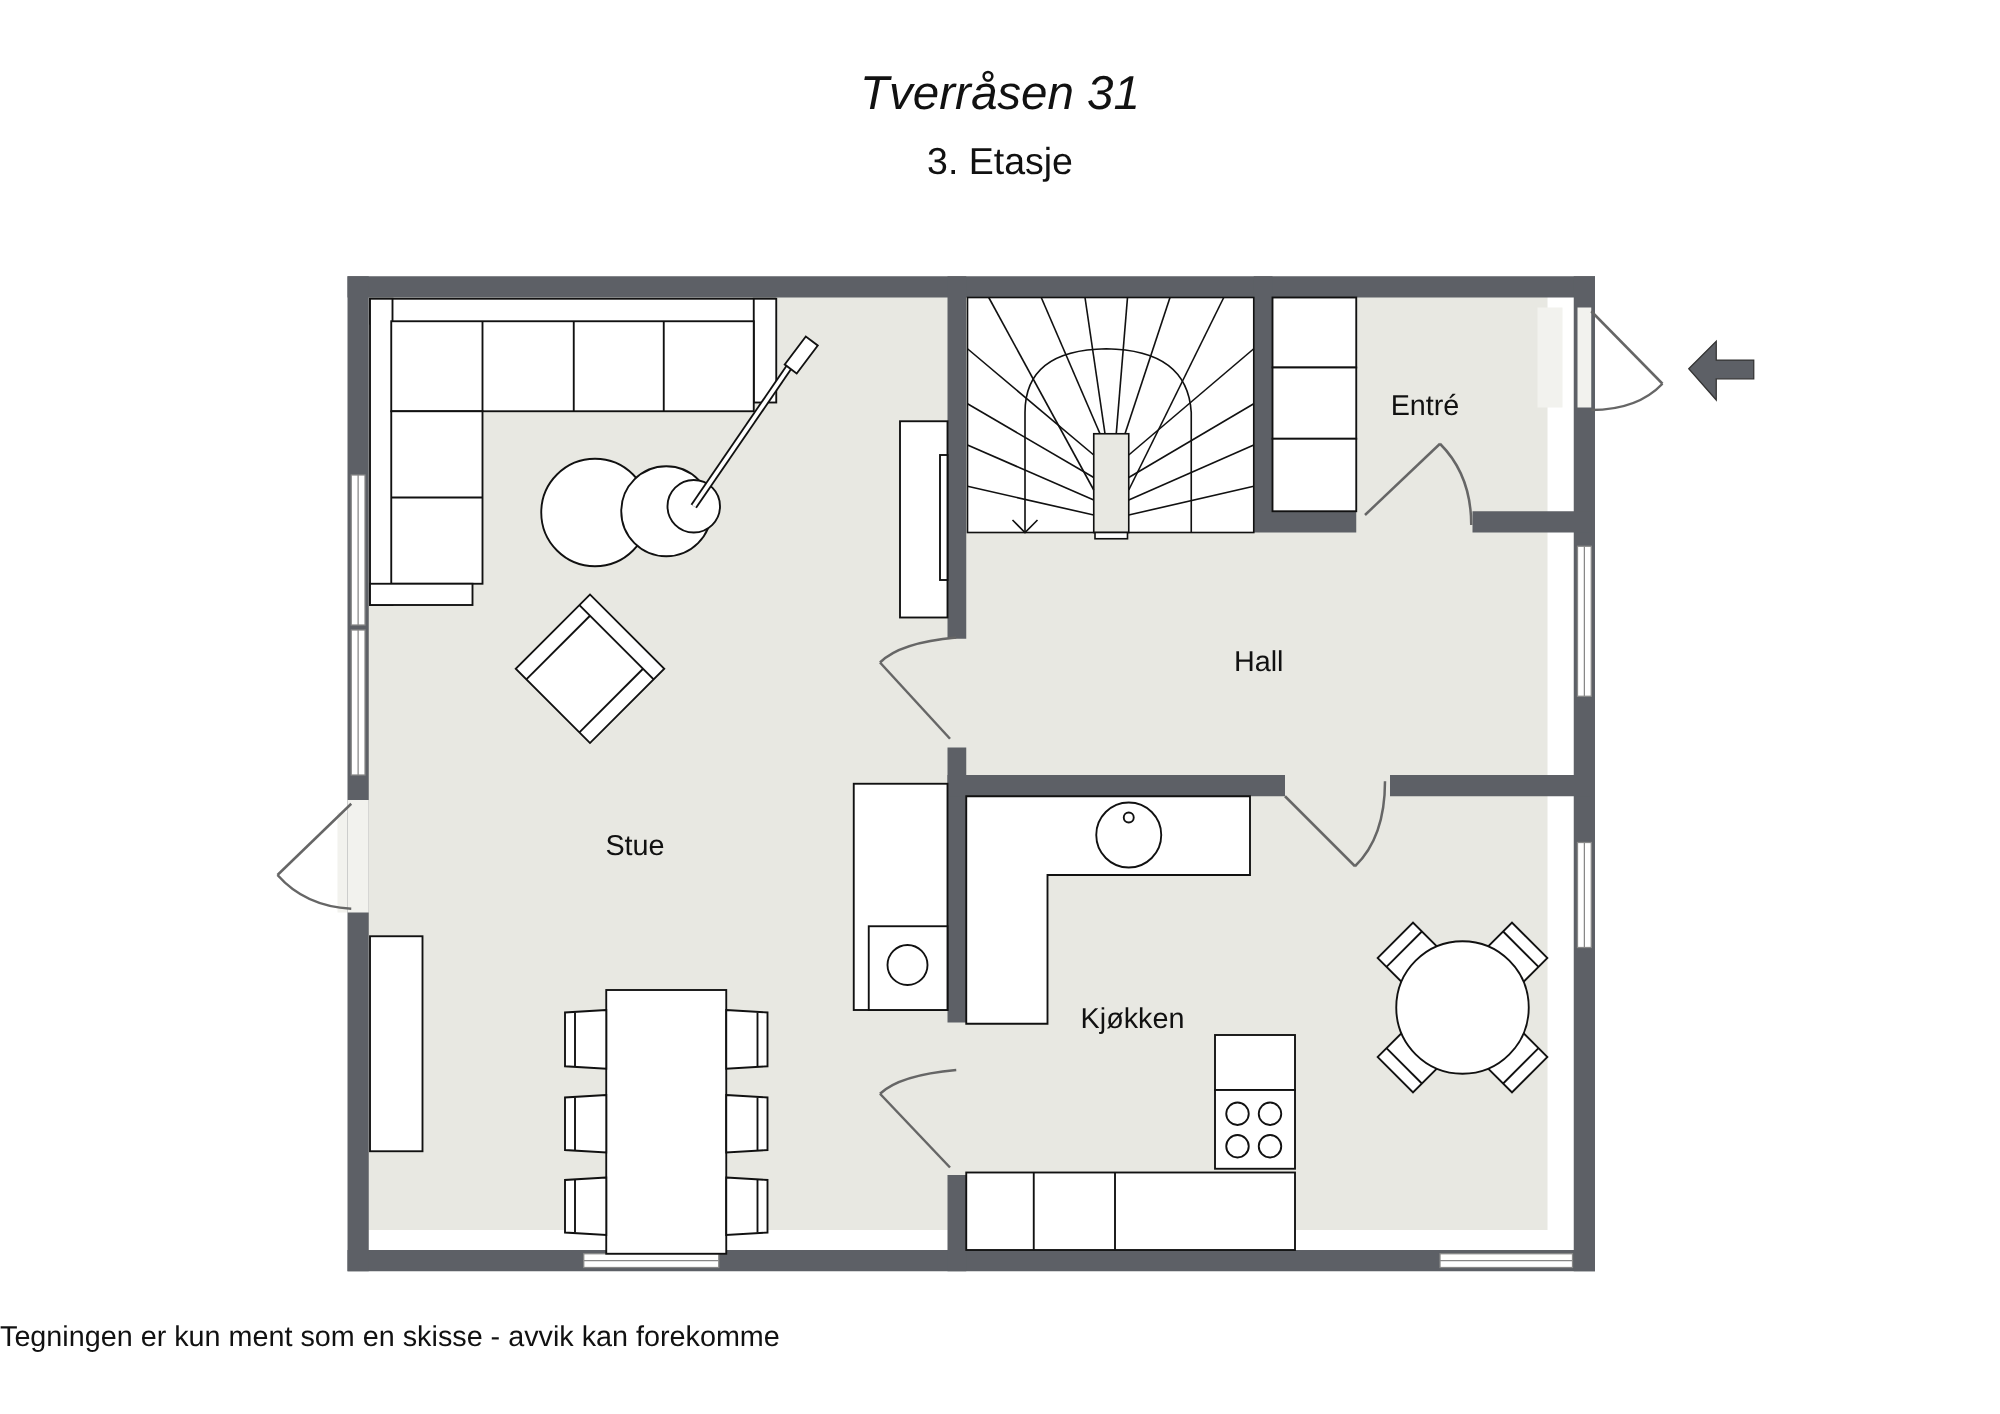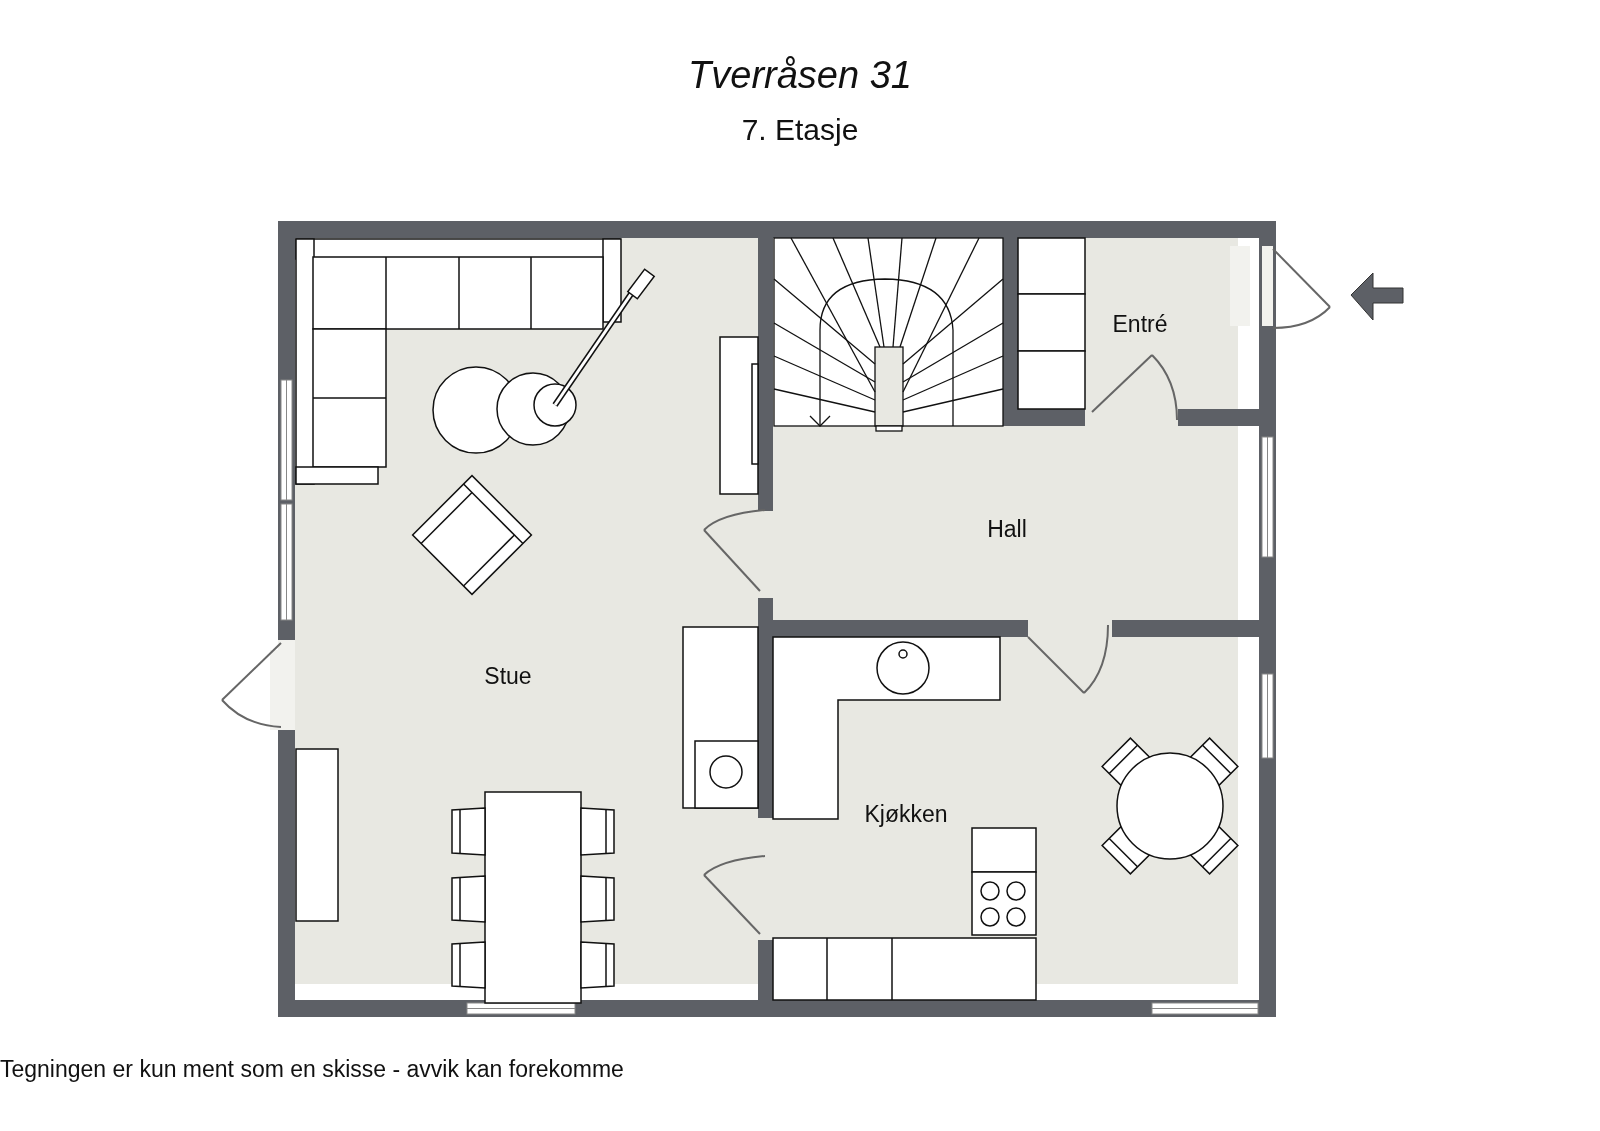--- a/index.html
+++ b/index.html
@@ -7,21 +7,21 @@
   .title { position: absolute; left: 0; width: 1600px; top: 52px; text-align: center; font-size: 38px; line-height: 46px; font-style: italic; }
   .subtitle { position: absolute; left: 0; width: 1600px; top: 112px; text-align: center; font-size: 30px; line-height: 36px; }
   .footer { position: absolute; left: 0; width: 1600px; top: 1055px; font-size: 23px; line-height: 28px; }
   svg.plan { position: absolute; left: 0; top: 0; }
   .room-label { font-family: "Liberation Sans", sans-serif; font-size: 23px; fill: #111; }
 </style>
 </head>
 <body>
 
 <div class="title">Tverråsen 31</div>
-<div class="subtitle">7. Etasje</div>
+<div class="subtitle">3. Etasje</div>
 
 <svg class="plan" width="1600" height="1131" viewBox="0 0 1600 1131">
 
   <g>
     <rect x="288" y="234" width="950" height="750" fill="#e8e8e2"></rect>
     <rect x="1230" y="246" width="20" height="80" fill="#f2f2ee"></rect>
     <rect x="270" y="650" width="20" height="80" fill="#f2f2ee"></rect>
   </g>
 
   <g fill="#5d6066">

